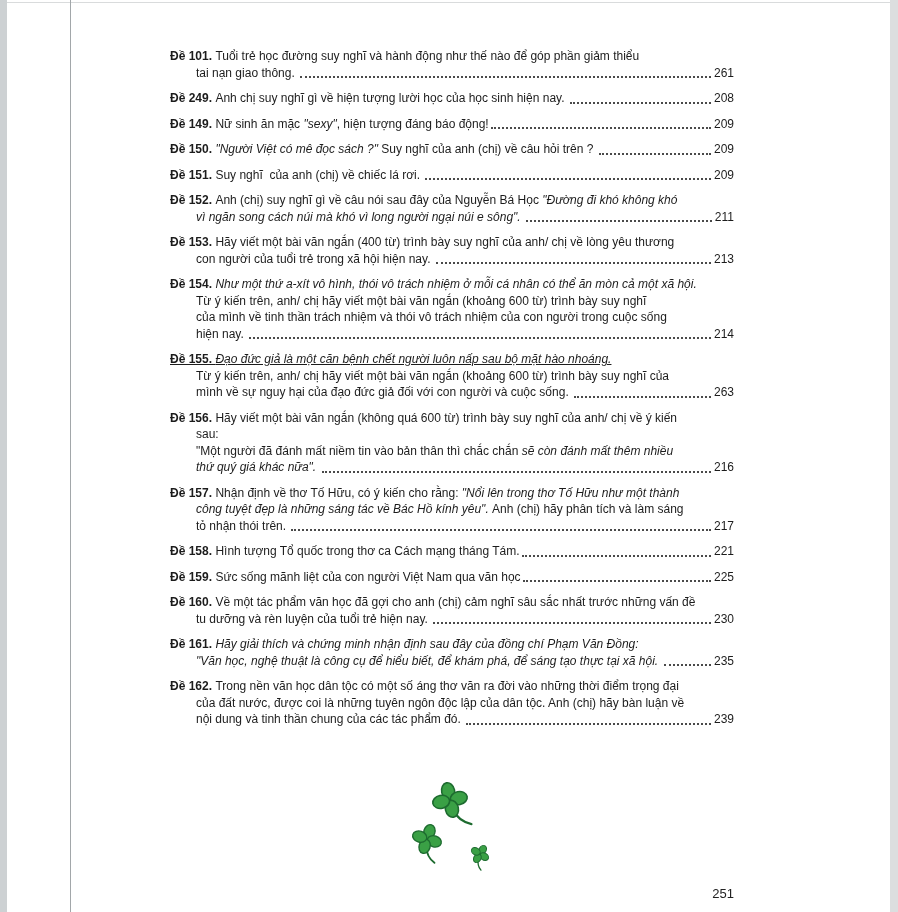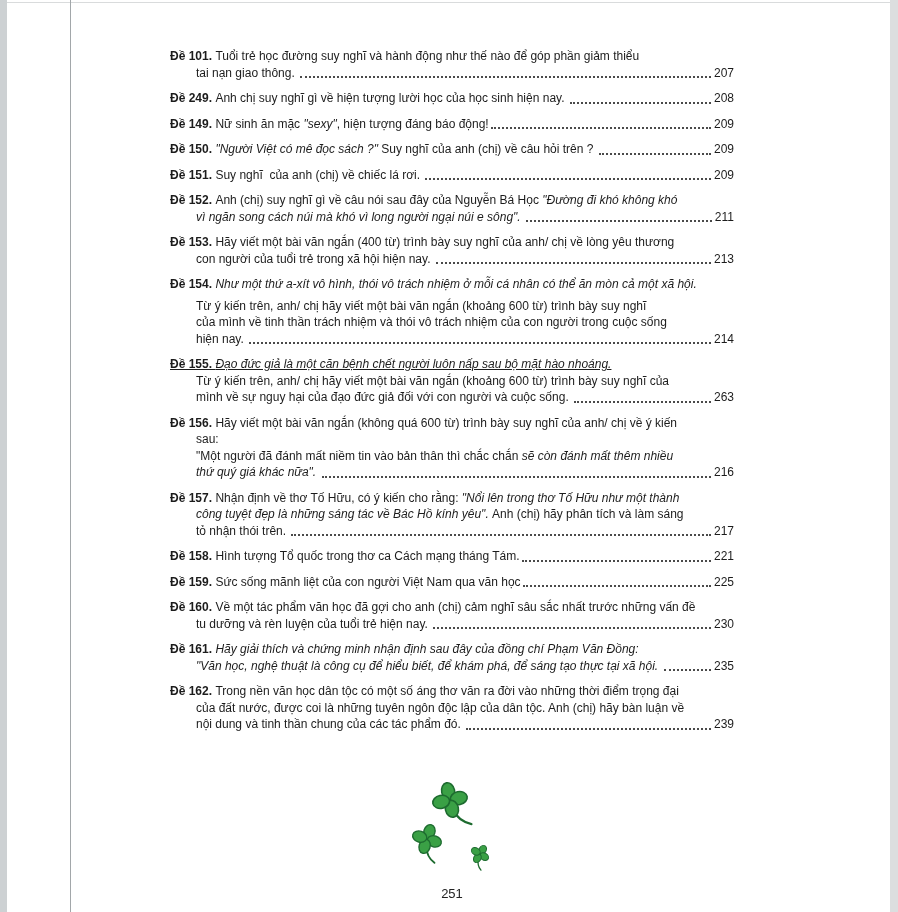--- a/index.html
+++ b/index.html
@@ -47,40 +47,40 @@
   .pg { flex: 0 0 auto; font-size: 12px; }
 
   
   .clover-wrap { position: absolute; left: 396px; top: 776px; width: 130px; height: 104px; }
 
   
   .folio {
     position: absolute;
     left: 170px; top: 886px;
     width: 564px;
-    text-align: center;
+    text-align: right;
     font-size: 13px;
     color: #222;
   }
 </style>
 </head>
 <body>
 
 <div class="edge-left"></div>
 <div class="edge-right"></div>
 <div class="rule-top"></div>
 <div class="rule-vert"></div>
 
 <div class="toc">
     <div class="entry">
       <div class="line"><span class="txt"><span class="label">Đề 101. </span><span>Tuổi trẻ học đường suy nghĩ và hành động như thế nào để góp phần giảm thiểu</span></span></div>
       <div class="line cont last">
         <span class="txt"><span>tai nạn giao thông. </span></span>
         <span class="leader"></span>
-        <span class="pg">207</span>
+        <span class="pg">261</span>
       </div>
     </div>
     <div class="entry">
       <div class="line last">
         <span class="txt"><span class="label">Đề 249. </span><span>Anh chị suy nghĩ gì về hiện tượng lười học của học sinh hiện nay. </span></span>
         <span class="leader"></span>
         <span class="pg">208</span>
       </div>
     </div>
     <div class="entry">
@@ -114,21 +114,21 @@
     </div>
     <div class="entry">
       <div class="line"><span class="txt"><span class="label">Đề 153. </span><span>Hãy viết một bài văn ngắn (400 từ) trình bày suy nghĩ của anh/ chị về lòng yêu thương</span></span></div>
       <div class="line cont last">
         <span class="txt"><span>con người của tuổi trẻ trong xã hội hiện nay. </span></span>
         <span class="leader"></span>
         <span class="pg">213</span>
       </div>
     </div>
     <div class="entry">
-      <div class="line" style="margin-bottom: 5px;"><span class="txt"><span class="label">Đề 154. </span><span class="it">Như một thứ a-xít vô hình, thói vô trách nhiệm ở mỗi cá nhân có thể ăn mòn cả một xã hội.</span></span></div>
+      <div class="line" style=""><span class="txt"><span class="label">Đề 154. </span><span class="it">Như một thứ a-xít vô hình, thói vô trách nhiệm ở mỗi cá nhân có thể ăn mòn cả một xã hội.</span></span></div>
       <div class="line cont"><span class="txt"><span>Từ ý kiến trên, anh/ chị hãy viết một bài văn ngắn (khoảng 600 từ) trình bày suy nghĩ</span></span></div>
       <div class="line cont"><span class="txt"><span>của mình về tinh thần trách nhiệm và thói vô trách nhiệm của con người trong cuộc sống</span></span></div>
       <div class="line cont last">
         <span class="txt"><span>hiện nay. </span></span>
         <span class="leader"></span>
         <span class="pg">214</span>
       </div>
     </div>
     <div class="entry">
       <div class="line" style="margin-bottom: 0; text-decoration: underline;"><span class="txt"><span class="label">Đề 155. </span><span class="it">Đạo đức giả là một căn bệnh chết người luôn nấp sau bộ mặt hào nhoáng.</span></span></div>

